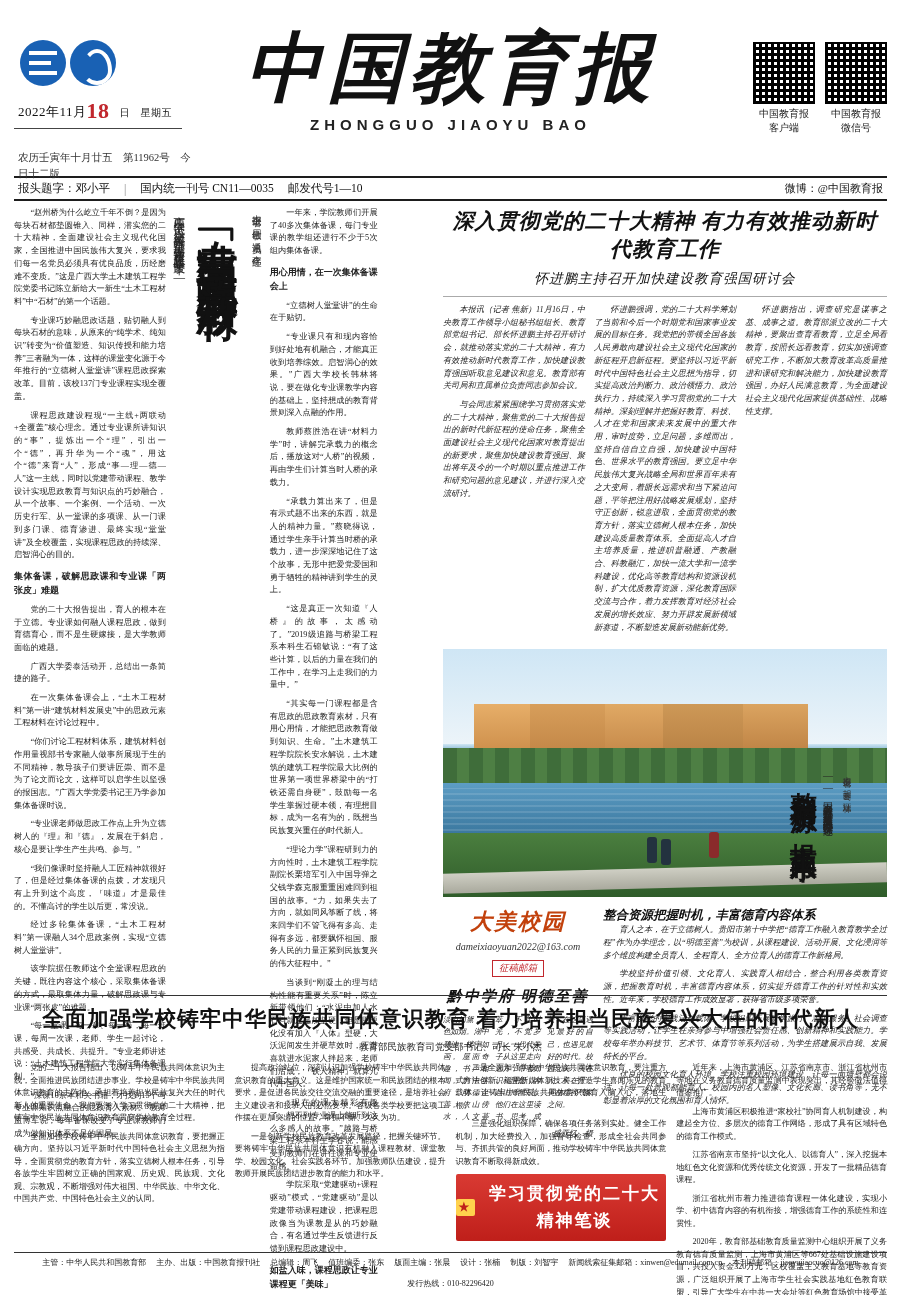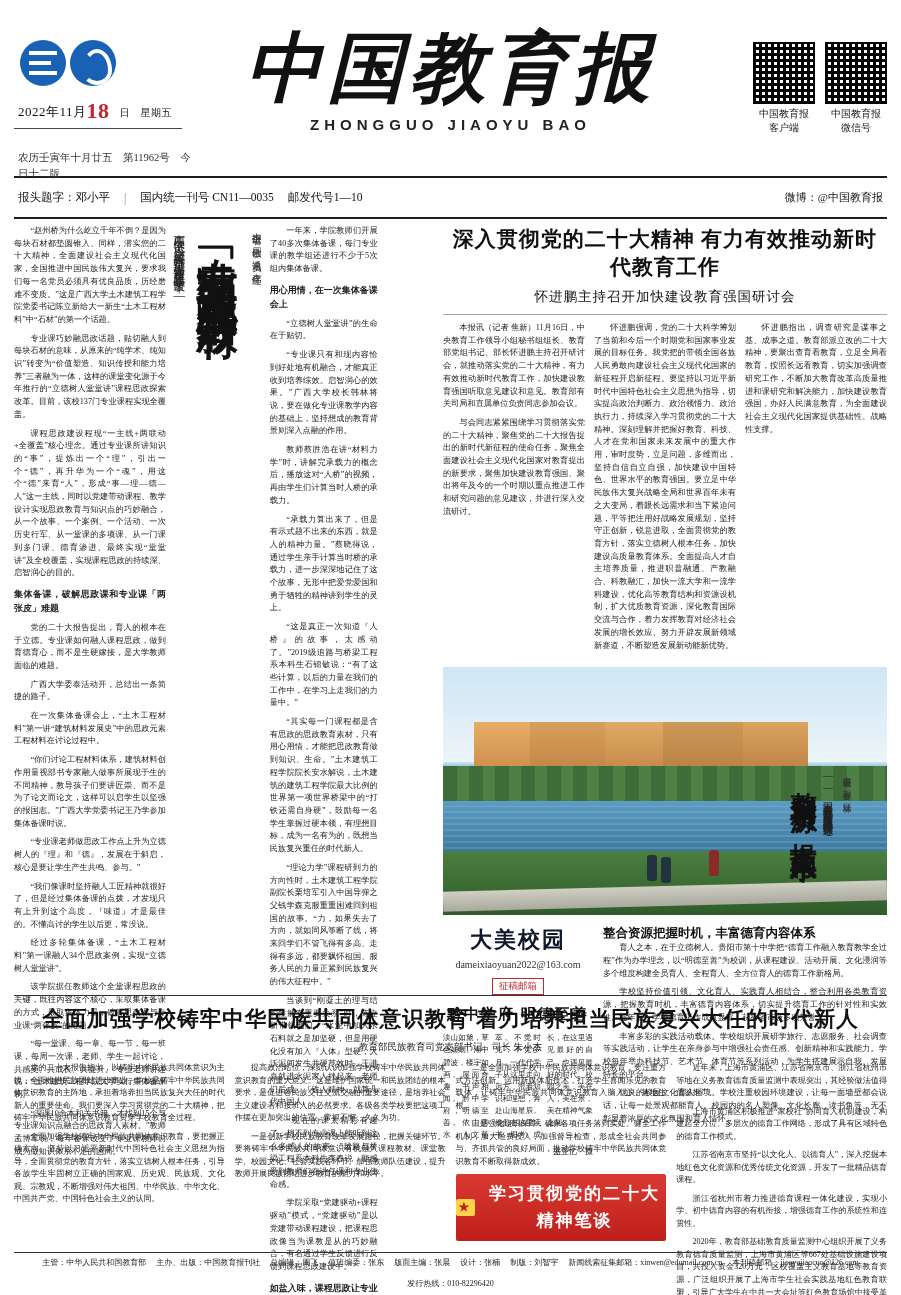--- a/index.html
+++ b/index.html
@@ -58,30 +58,30 @@
   .qrbox { width: 62px; height: 62px; background:
       repeating-linear-gradient(0deg,#000 0 3px,#fff 3px 6px),
       repeating-linear-gradient(90deg,#000 0 3px,transparent 3px 6px);
       background-blend-mode: multiply; margin-bottom:3px; }
   .qr-lbl { display:block; }
 
   
   .infobar {
     display:flex; align-items:center; justify-content:space-between;
     border-top: 2px solid #1d1d1d; border-bottom: 2px solid #1d1d1d;
-    padding: 12px 4px; font-size: 11.5px; margin-top: 2px;
+    padding: 3px 4px; font-size: 11.5px; margin-top: 2px;
   }
   .infobar .left { display:flex; align-items:center; gap: 14px; }
   .infobar .sep { color:#888; }
   .infobar .right { font-size: 11px; }
 
   
   .main { display:flex; gap: 19px; margin-top: 6px; height: 800px; }
   .col-left { width: 420px; display:flex; }
-  .col-right { width: 455px; }
+  .col-right { width: 455px; font-style: italic; }
 
   
   .feat-text { width: 152px; font-size: 8.2px; line-height: 1.55; color:#222; text-align: justify; }
   .feat-text p { margin: 0 0 6px 0; text-indent: 2em; }
   .feat-sub { font-weight: bold; font-size: 9px; text-indent:0 !important; margin-top:8px !important;}
   .feat-kicker {
     writing-mode: vertical-rl; text-orientation: upright;
     font-size: 11.5px; line-height: 1.5; letter-spacing: 2px;
     height: 100%; margin-left: 4px; color:#222;
   }
@@ -130,21 +130,21 @@
     background:repeating-linear-gradient(0deg,rgba(255,255,255,.12) 0 2px,transparent 2px 6px);}
   .ph-bank{position:absolute;left:0;bottom:0;right:0;height:26%;
     background:linear-gradient(#4b7f3f,#2f5c2a);}
   .ph-path{position:absolute;left:0;bottom:4%;right:0;height:8%;
     background:linear-gradient(#cfcfc4,#a9a99d); transform: rotate(-1.5deg);}
   .ph-fig{position:absolute;width:10px;height:26px;background:#23323f;border-radius:3px;}
 
   
   .dm { display:flex; gap:10px; margin-top:10px; }
   .dm-left { width: 150px; text-align:center; }
-  .dm-logo { font-size: 22px; font-weight:bold; color:#0f172a; letter-spacing:2px; position:relative; display:inline-block;}
+  .dm-logo { font-size: 22px; font-weight:bold; color:#c2410c; letter-spacing:2px; position:relative; display:inline-block;}
   .dm-mail { font-size: 10px; color:#333; margin-top:4px; }
   .dm-call { font-size: 9.5px; color:#c1272d; border:1px solid #c1272d; display:inline-block; padding:1px 6px; margin-top:8px;}
   .dm-title { font-size: 15px; font-weight:bold; margin-top:10px; letter-spacing:2px;}
   .dm-poem { font-size: 7.6px; line-height:1.6; margin-top:8px; color:#222; text-align:justify; columns:3; column-gap:6px;}
   .dm-sign { font-size:8px; text-align:right; margin-top:4px;}
 
   .dm-right { flex:1; }
   .dm-h { font-size: 12.5px; font-weight:bold; color:#111; }
   .dm-body { font-size: 8.2px; line-height:1.55; text-align:justify; color:#222; }
   .dm-body p { margin:0 0 6px 0; text-indent:2em; }

